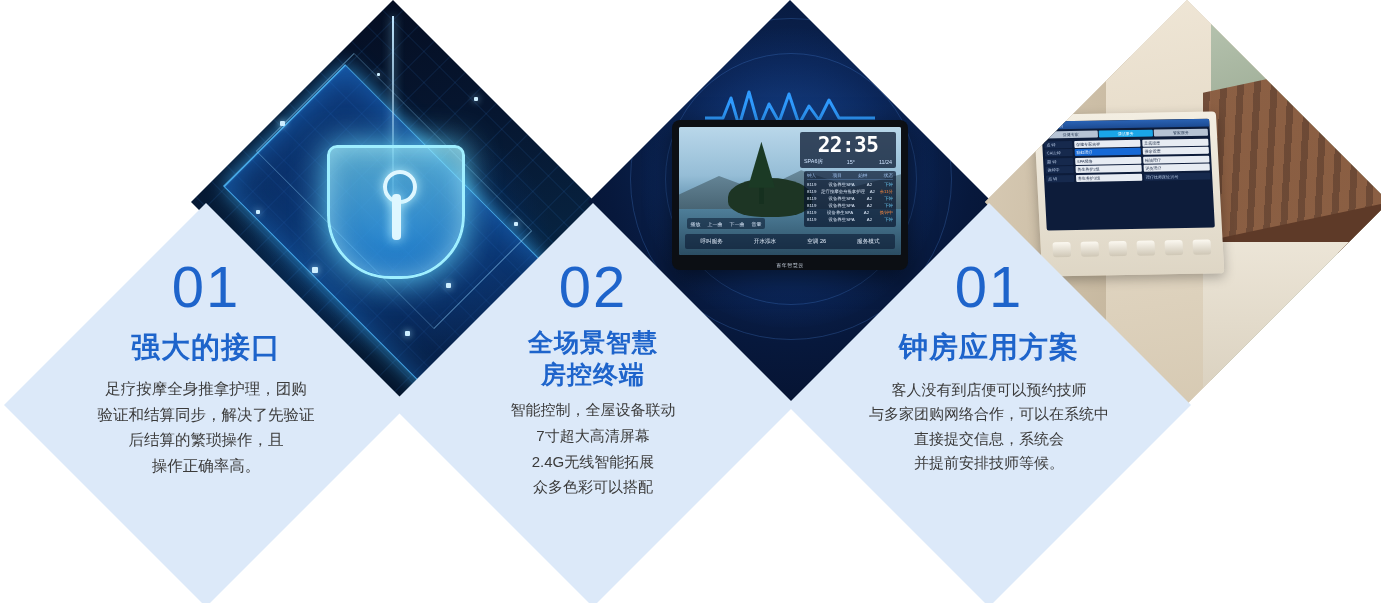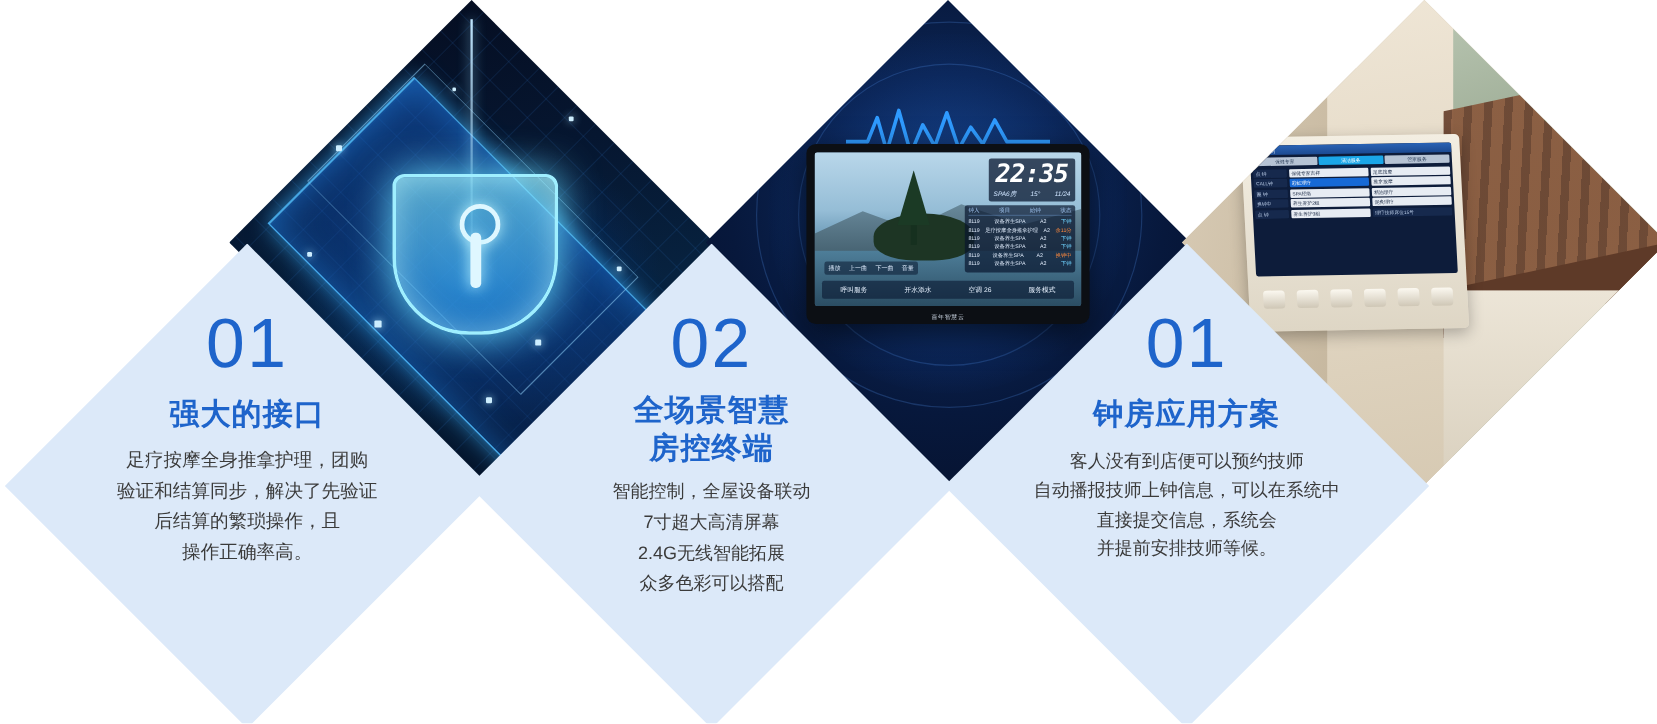--- a/index.html
+++ b/index.html
@@ -36,21 +36,21 @@
   .card .num{
     font-size:58px;
     line-height:1;
     color:#1e64cb;
     font-weight:400;
     letter-spacing:2px;
     margin-top:55px;
   }
   .card .title{
     color:#1e64cb;
-    font-size:25px;
+    font-size:29px;
     font-weight:700;
     line-height:1.28;
     margin-top:13px;
     letter-spacing:1px;
   }
   .card .body{
     color:#3b3b3b;
     font-size:15.5px;
     line-height:1.65;
     margin-top:10px;
@@ -161,22 +161,22 @@
     border-radius:2px;overflow:hidden;
     background:linear-gradient(#9fc5e0 0%,#7fb0cf 30%,#5b8fae 62%,#2f4e63 100%);
   }
   .tablet .sky{position:absolute;inset:0;background:linear-gradient(#b9d7ea 0%,#95bdd6 38%,#6d9bb8 55%,#3d6680 100%);}
   .tablet .mtn{position:absolute;left:0;right:0;top:30%;height:38%;background:linear-gradient(#6d8ea0,#44606f);clip-path:polygon(0 60%,18% 22%,36% 52%,55% 10%,78% 45%,100% 18%,100% 100%,0 100%);}
   .tablet .lake{position:absolute;left:0;right:0;bottom:0;height:36%;background:linear-gradient(#4e7e99,#2b4d63);}
   .tablet .isle{position:absolute;left:22%;bottom:30%;width:38%;height:30%;background:#1d3524;border-radius:50% 50% 40% 40%;}
   .tablet .tree{position:absolute;left:36%;bottom:40%;width:5px;height:52px;background:#16301f;}
   .tablet .tree:before{content:"";position:absolute;left:-11px;top:-10px;width:27px;height:46px;background:#1b3a25;clip-path:polygon(50% 0,100% 100%,0 100%);}
   .tablet .clock{
-    position:absolute;right:5px;top:5px;width:72px;
-    background:rgba(8,22,46,.74);border-radius:2px;padding:3px 4px;box-sizing:border-box;font-style:italic;
+    position:absolute;right:5px;top:5px;width:96px;
+    background:rgba(8,22,46,.74);border-radius:2px;padding:3px 4px;box-sizing:border-box;
   }
   .tablet .clock .t{
     color:#fff;font-size:21px;line-height:1;font-weight:700;letter-spacing:-.5px;text-align:center;
     font-family:"DejaVu Sans Mono","Liberation Mono",monospace;
   }
   .tablet .clock .sub{
     display:flex;justify-content:space-between;align-items:center;
     color:#cfe4ff;font-size:5.4px;margin-top:2px;
   }
   .tablet .list{
@@ -439,19 +439,19 @@
       <div>2.4G无线智能拓展</div>
       <div>众多色彩可以搭配</div>
     </div>
   </div>
 
   <div class="diamond card c3" style="left:787px;">
     <div class="num">01</div>
     <div class="title">钟房应用方案</div>
     <div class="body">
       <div>客人没有到店便可以预约技师</div>
-      <div>自动播报技师上钟信息，可以在系统中</div>
+      <div>与多家团购网络合作，可以在系统中</div>
       <div>直接提交信息，系统会</div>
       <div>并提前安排技师等候。</div>
     </div>
   </div>
 
 </div>
 
 </body></html>

